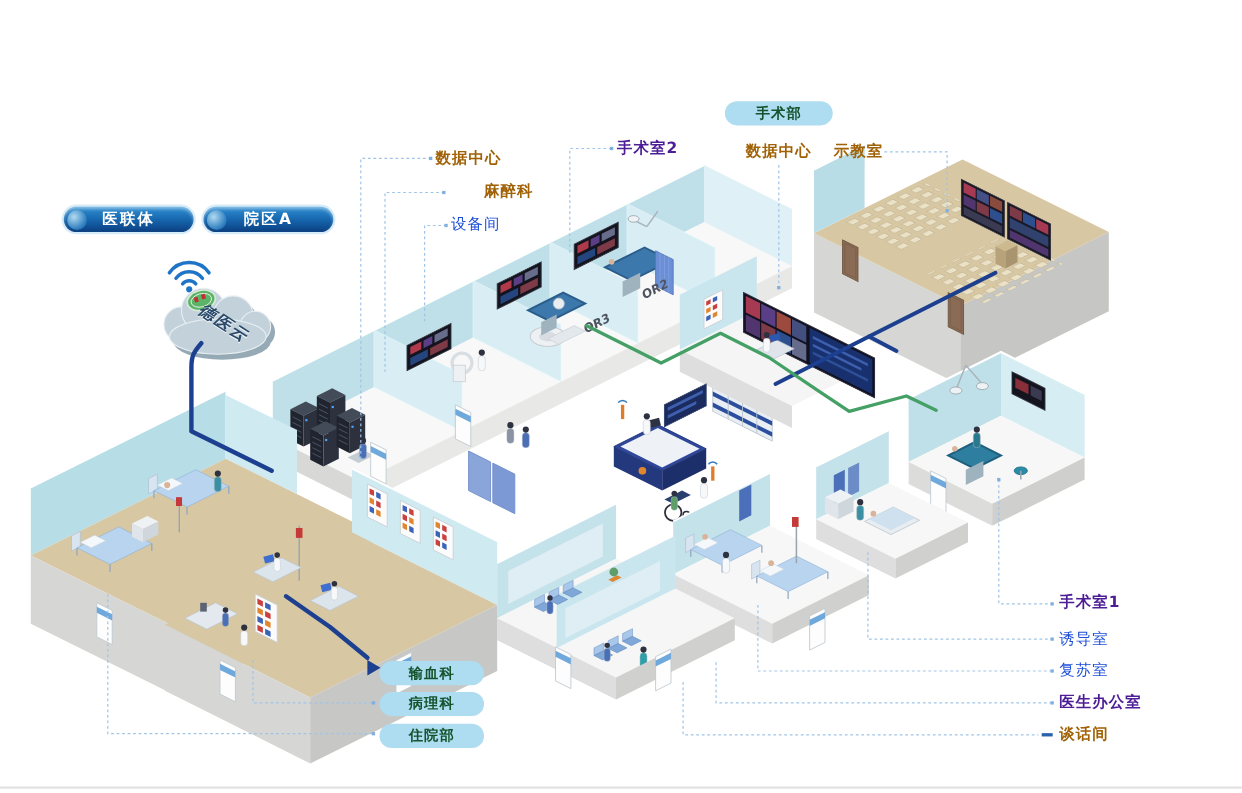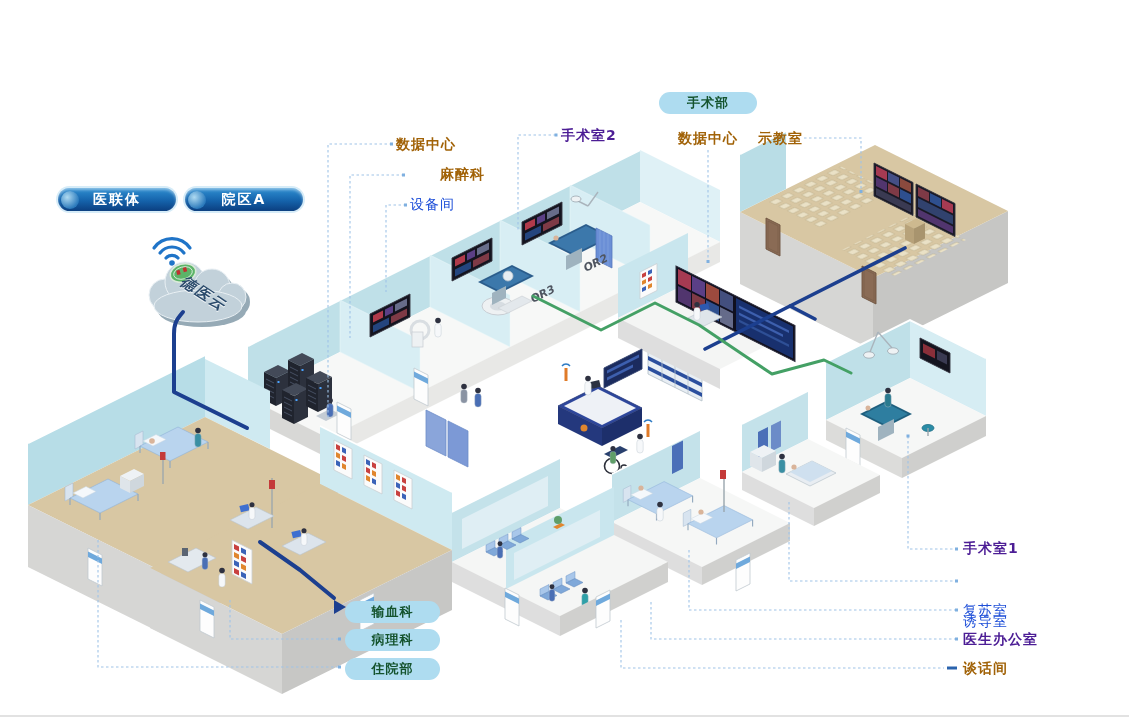--- a/index.html
+++ b/index.html
@@ -522,19 +522,19 @@
 
   <div class="cloud-name">德医云</div>
 
   <div class="lbl red" style="left:396px;top:137px;">数据中心</div>
   <div class="lbl red" style="left:408px;top:167px;margin-left:32px;">麻醉科</div>
   <div class="lbl gray" style="left:410px;top:197px;">设备间</div>
   <div class="lbl dark" style="left:561px;top:128px;">手术室2</div>
   <div class="lbl red" style="left:678px;top:131px;">数据中心</div>
   <div class="lbl red" style="left:758px;top:131px;">示教室</div>
   <div class="lbl dark" style="left:963px;top:541px;">手术室1</div>
-  <div class="lbl gray" style="left:963px;top:574px;margin-top:40px;">诱导室</div>
+  <div class="lbl gray" style="left:963px;top:574px;">诱导室</div>
   <div class="lbl gray" style="left:963px;top:603px;">复苏室</div>
   <div class="lbl dark" style="left:963px;top:632px;">医生办公室</div>
   <div class="lbl red" style="left:963px;top:661px;">谈话间</div>
 
   <div class="baseline"></div>
 </div>
 
 </body></html>

